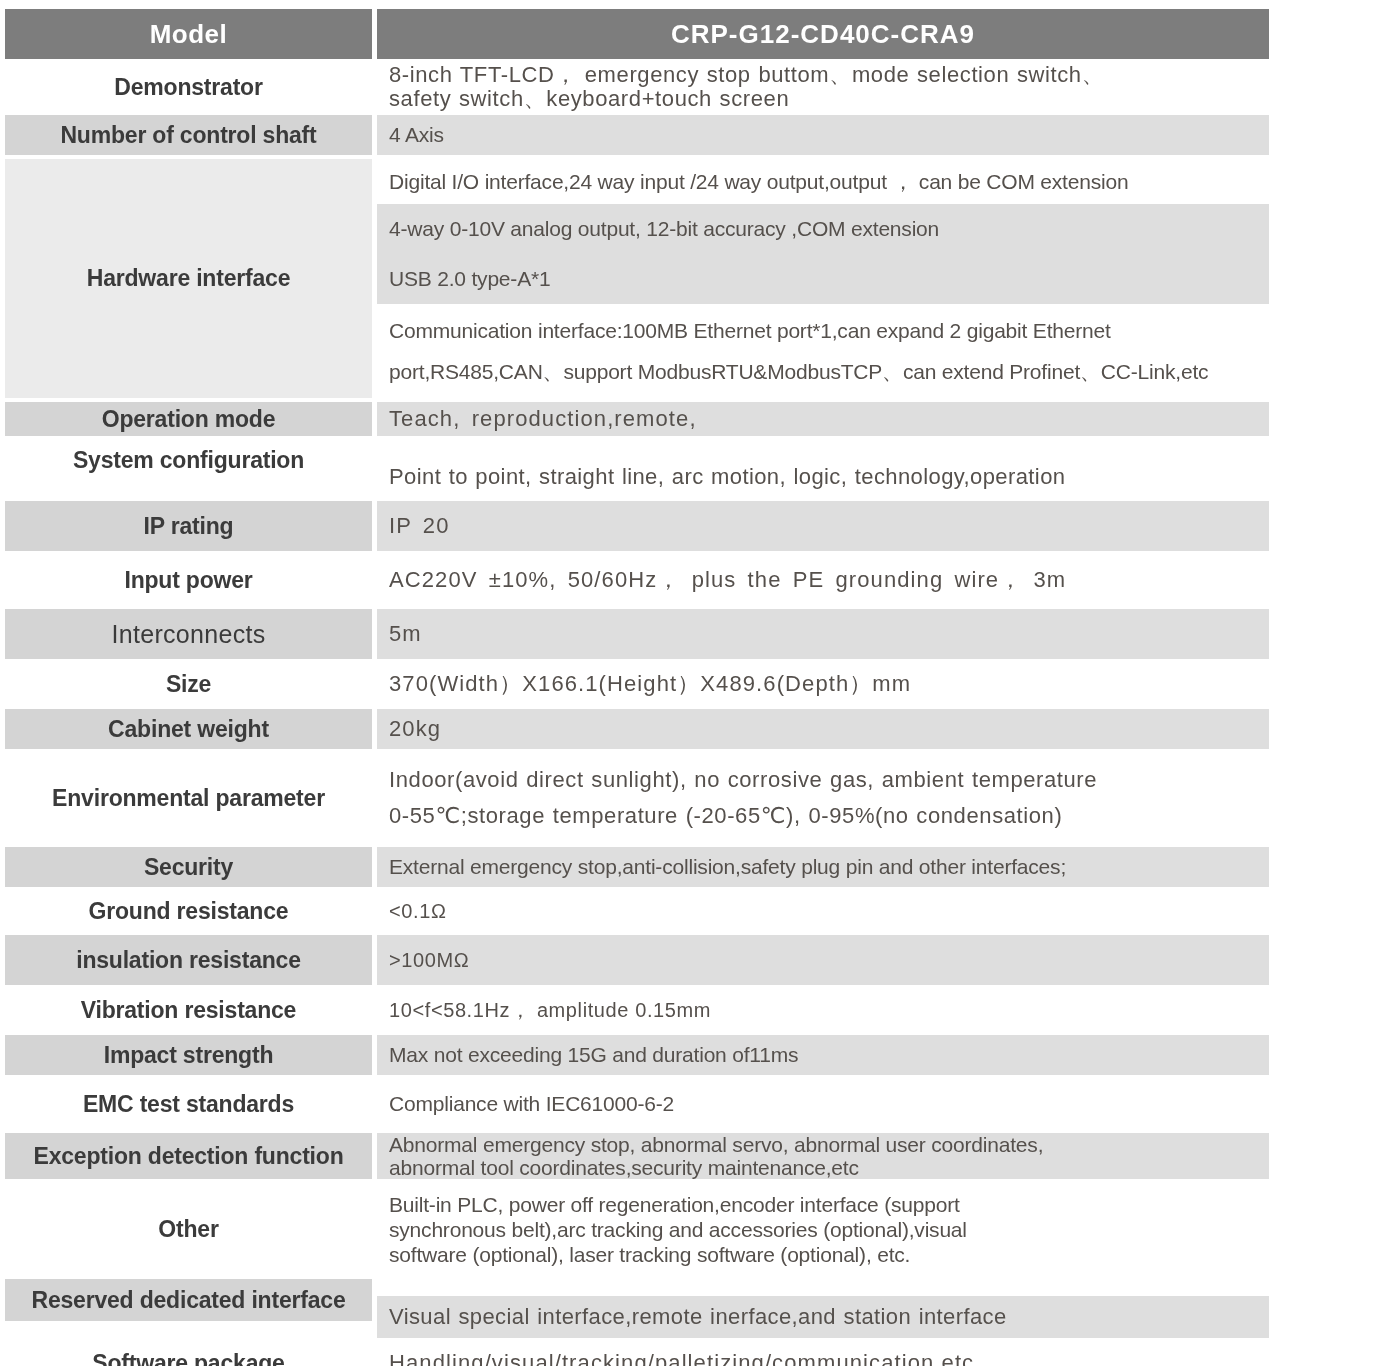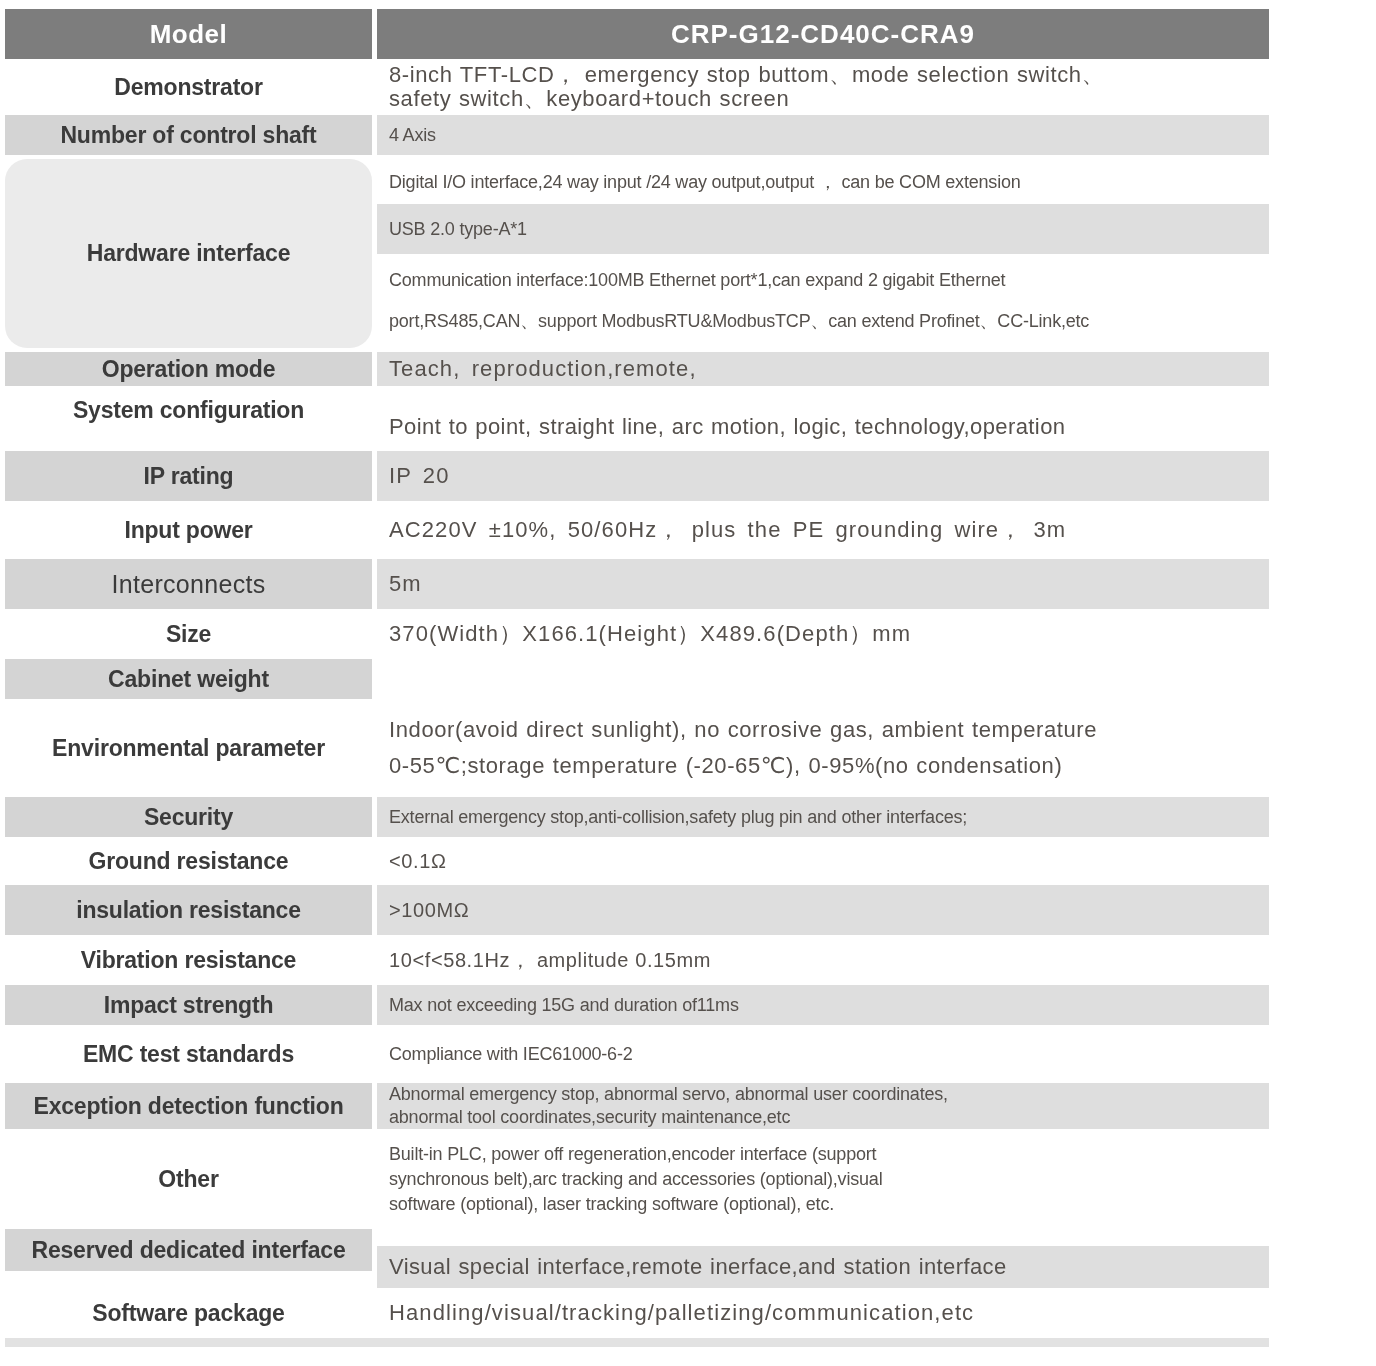--- a/index.html
+++ b/index.html
@@ -25,37 +25,37 @@
     display:flex;flex-direction:column;gap:4px;
   }
   .row{display:flex;gap:5px;}
   .cell{display:flex;align-items:center;}
   .label{
     width:367px;flex:0 0 367px;justify-content:center;text-align:center;
     font-weight:700;font-size:23px;letter-spacing:-0.2px;color:var(--label-text);
     padding:0 4px;
   }
   .value{
-    flex:1;padding:0 14px 0 12px;font-size:18px;letter-spacing:-0.2px;
+    flex:1;padding:0 14px 0 12px;font-size:21px;letter-spacing:-0.2px;
     color:var(--value-text);white-space:nowrap;overflow:hidden;
   }
   .multiline{white-space:pre-line;overflow:visible;}
   
   .header-row .cell{background:var(--header-bg);color:var(--header-text);}
   .header-row .label{font-size:26px;letter-spacing:0.5px;color:var(--header-text);}
   .header-row .value{
     justify-content:center;font-weight:700;font-size:26px;letter-spacing:1px;
     padding:0;color:var(--header-text);
   }
   
   .white .cell{background:var(--row-white);}
   .gray .label{background:var(--label-gray);}
   .gray .value{background:var(--value-gray);}
   
-  .group .label{background:var(--label-light);border-radius:22px;}
+  .group .label{background:var(--label-light);}
   .subcol{flex:1;display:flex;flex-direction:column;}
   .subcol .value{flex:0 0 auto;}
   .sub-white{background:var(--row-white);}
   .sub-gray{background:var(--value-gray);}
   
   .v-wide{font-size:22px;letter-spacing:1.1px;word-spacing:4px;}
   .v-wide-long{font-size:22px;letter-spacing:0.4px;word-spacing:1px;margin-top:17px;}
   .v-wide2{font-size:22px;letter-spacing:0.6px;word-spacing:1px;}
   .v-med{font-size:20px;letter-spacing:0.6px;}
   .label-regular{font-weight:400;font-size:25px;letter-spacing:0.3px;}
@@ -89,20 +89,21 @@
 
   <div class="row gray">
     <div class="cell label h40">Number of control shaft</div>
     <div class="cell value h40">4 Axis</div>
   </div>
 
   <div class="row group">
     <div class="cell label">Hardware interface</div>
     <div class="subcol">
       <div class="cell value sub-white h45">Digital I/O interface,24 way input /24 way output,output ， can be COM extension</div>
+      <div class="cell value sub-gray h41">4-way 0-10V analog output, 12-bit accuracy ,COM extension</div>
       <div class="cell value sub-gray h41">USB 2.0 type-A*1</div>
       <div class="cell value sub-white multiline lh40 h94">Communication interface:100MB Ethernet port*1,can expand 2 gigabit Ethernet
 port,RS485,CAN、support ModbusRTU&amp;ModbusTCP、can extend Profinet、CC-Link,etc</div>
     </div>
   </div>
 
   <div class="row gray">
     <div class="cell label h34">Operation mode</div>
     <div class="cell value v-wide h34">Teach, reproduction,remote,</div>
   </div>
@@ -127,20 +128,21 @@
     <div class="cell value v-wide h41">5m</div>
   </div>
 
   <div class="row white">
     <div class="cell label h42">Size</div>
     <div class="cell value v-wide h42">370(Width）X166.1(Height）X489.6(Depth）mm</div>
   </div>
 
   <div class="row gray">
     <div class="cell label h40">Cabinet weight</div>
+    <div class="cell value v-wide h40">20kg</div>
   </div>
 
   <div class="row white">
     <div class="cell label h90">Environmental parameter</div>
     <div class="cell value multiline v-wide2 lh44 h90">Indoor(avoid direct sunlight), no corrosive gas, ambient temperature
 0-55℃;storage temperature (-20-65℃),  0-95%(no condensation)</div>
   </div>
 
   <div class="row gray">
     <div class="cell label h40">Security</div>

